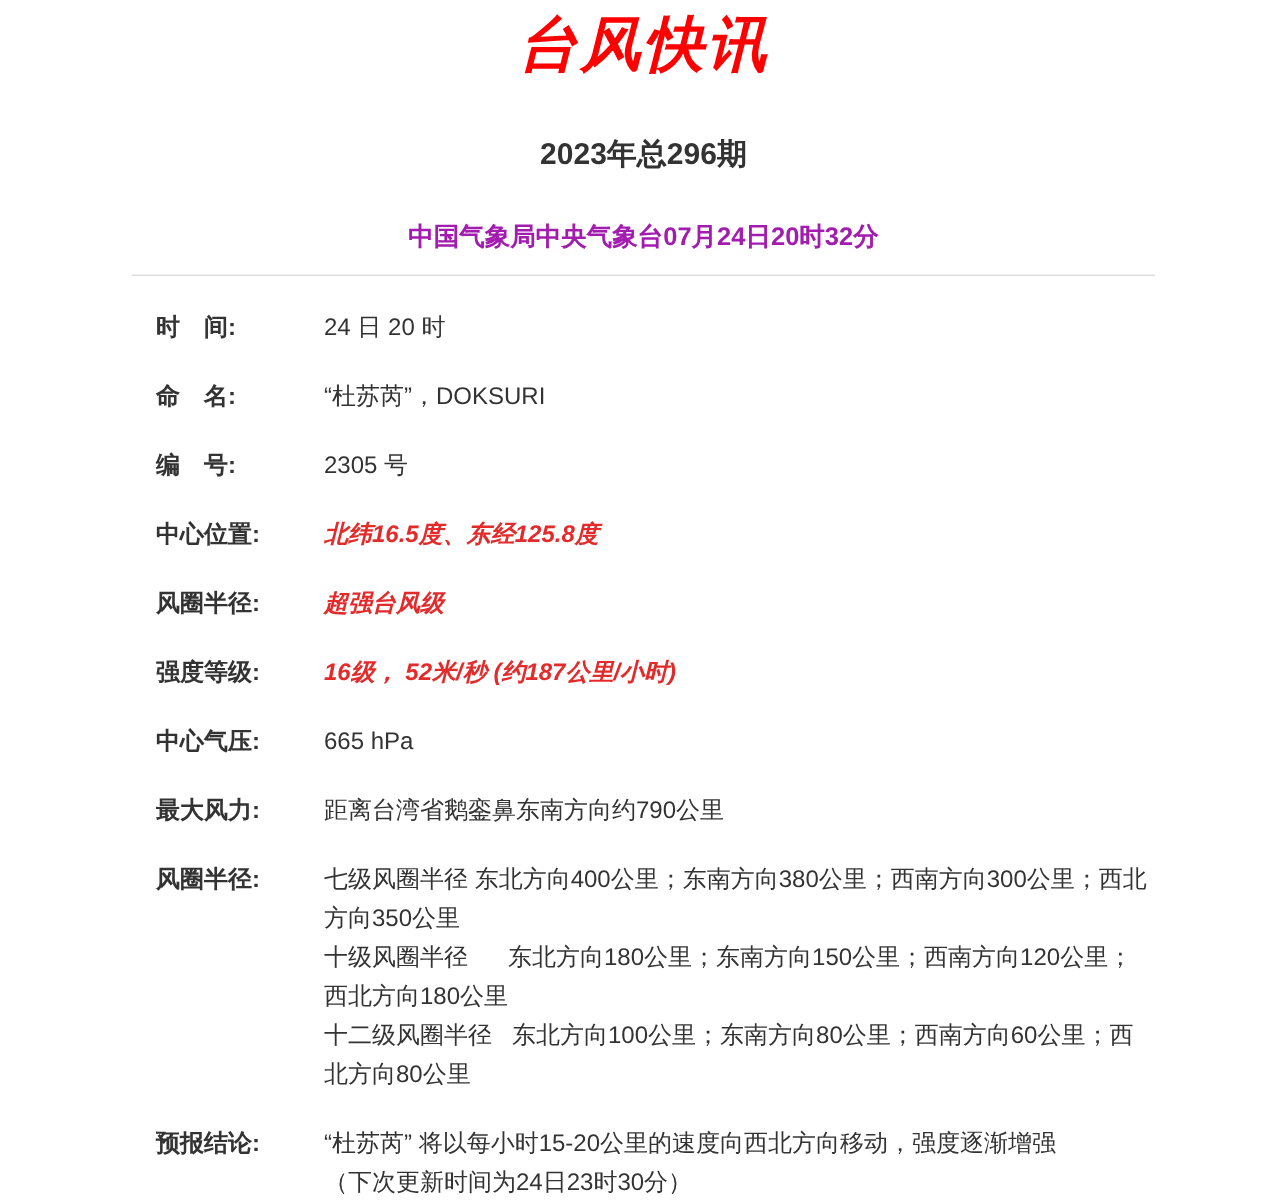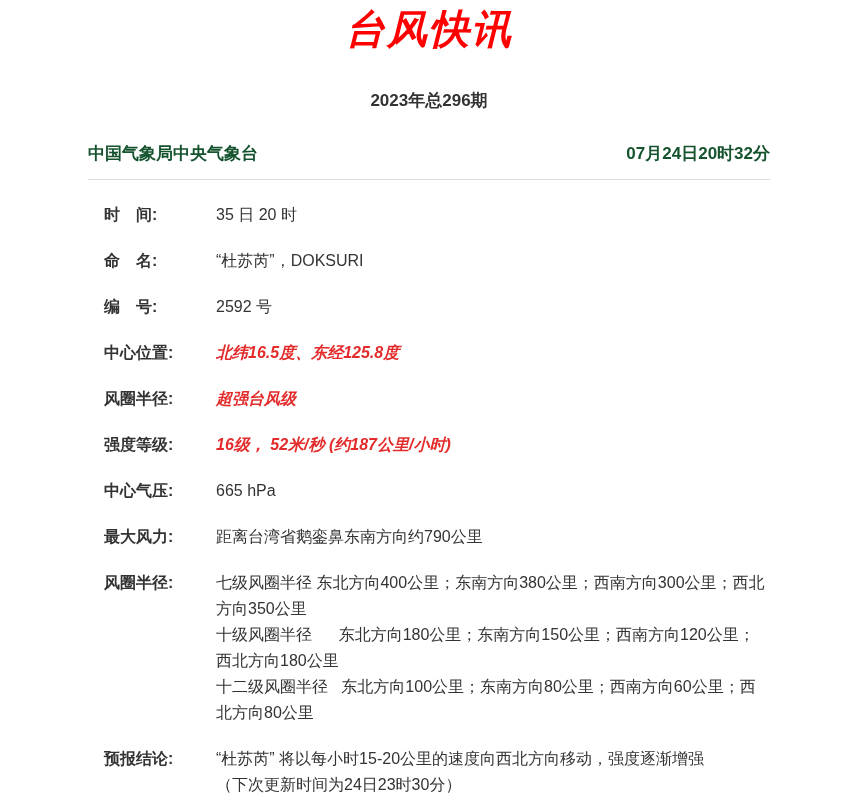--- a/index.html
+++ b/index.html
@@ -23,32 +23,32 @@
     text-align: center;
     font-size: 40px;
     font-weight: 700;
     letter-spacing: 2px;
     color: var(--title-red, #fe0000);
     font-style: italic;
   }
   .issue-line {
     margin-top: 32px;
     text-align: center;
-    font-size: 17px;
+    font-size: 20px;
     font-weight: 700;
     color: #333333;
   }
   .header-row {
     margin-top: 30px;
     display: flex;
-    justify-content: space-between;
+    justify-content: center;
     align-items: baseline;
     font-size: 17px;
     font-weight: 700;
-    color: #14532d;
+    color: #a21caf;
     padding-bottom: 14px;
     border-bottom: 1px solid var(--divider, #dddddd);
   }
   .rows { margin-top: 22px; }
   .info-row {
     display: flex;
     align-items: flex-start;
     margin-bottom: 20px;
     font-size: 16px;
     line-height: 26px;
@@ -81,29 +81,29 @@
   <div class="issue-line">2023年总296期</div>
 
   <div class="header-row">
     <span>中国气象局中央气象台</span>
     <span>07月24日20时32分</span>
   </div>
 
   <div class="rows" id="rows">
       <div class="info-row">
         <span class="label">时　间:</span>
-        <span class="value">35 日 20 时</span>
+        <span class="value">24 日 20 时</span>
       </div>
       <div class="info-row">
         <span class="label">命　名:</span>
         <span class="value">“杜苏芮”，DOKSURI</span>
       </div>
       <div class="info-row">
         <span class="label">编　号:</span>
-        <span class="value">2592 号</span>
+        <span class="value">2305 号</span>
       </div>
       <div class="info-row">
         <span class="label">中心位置:</span>
         <span class="value red">北纬16.5度、东经125.8度</span>
       </div>
       <div class="info-row">
         <span class="label">风圈半径:</span>
         <span class="value red">超强台风级</span>
       </div>
       <div class="info-row">

